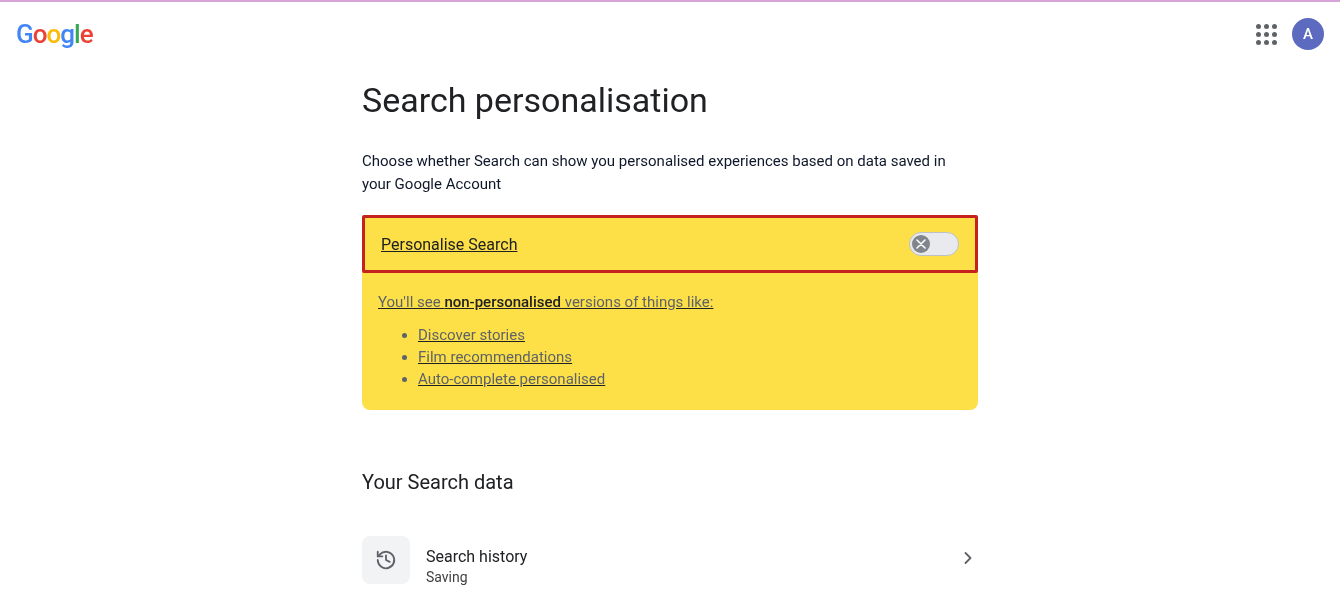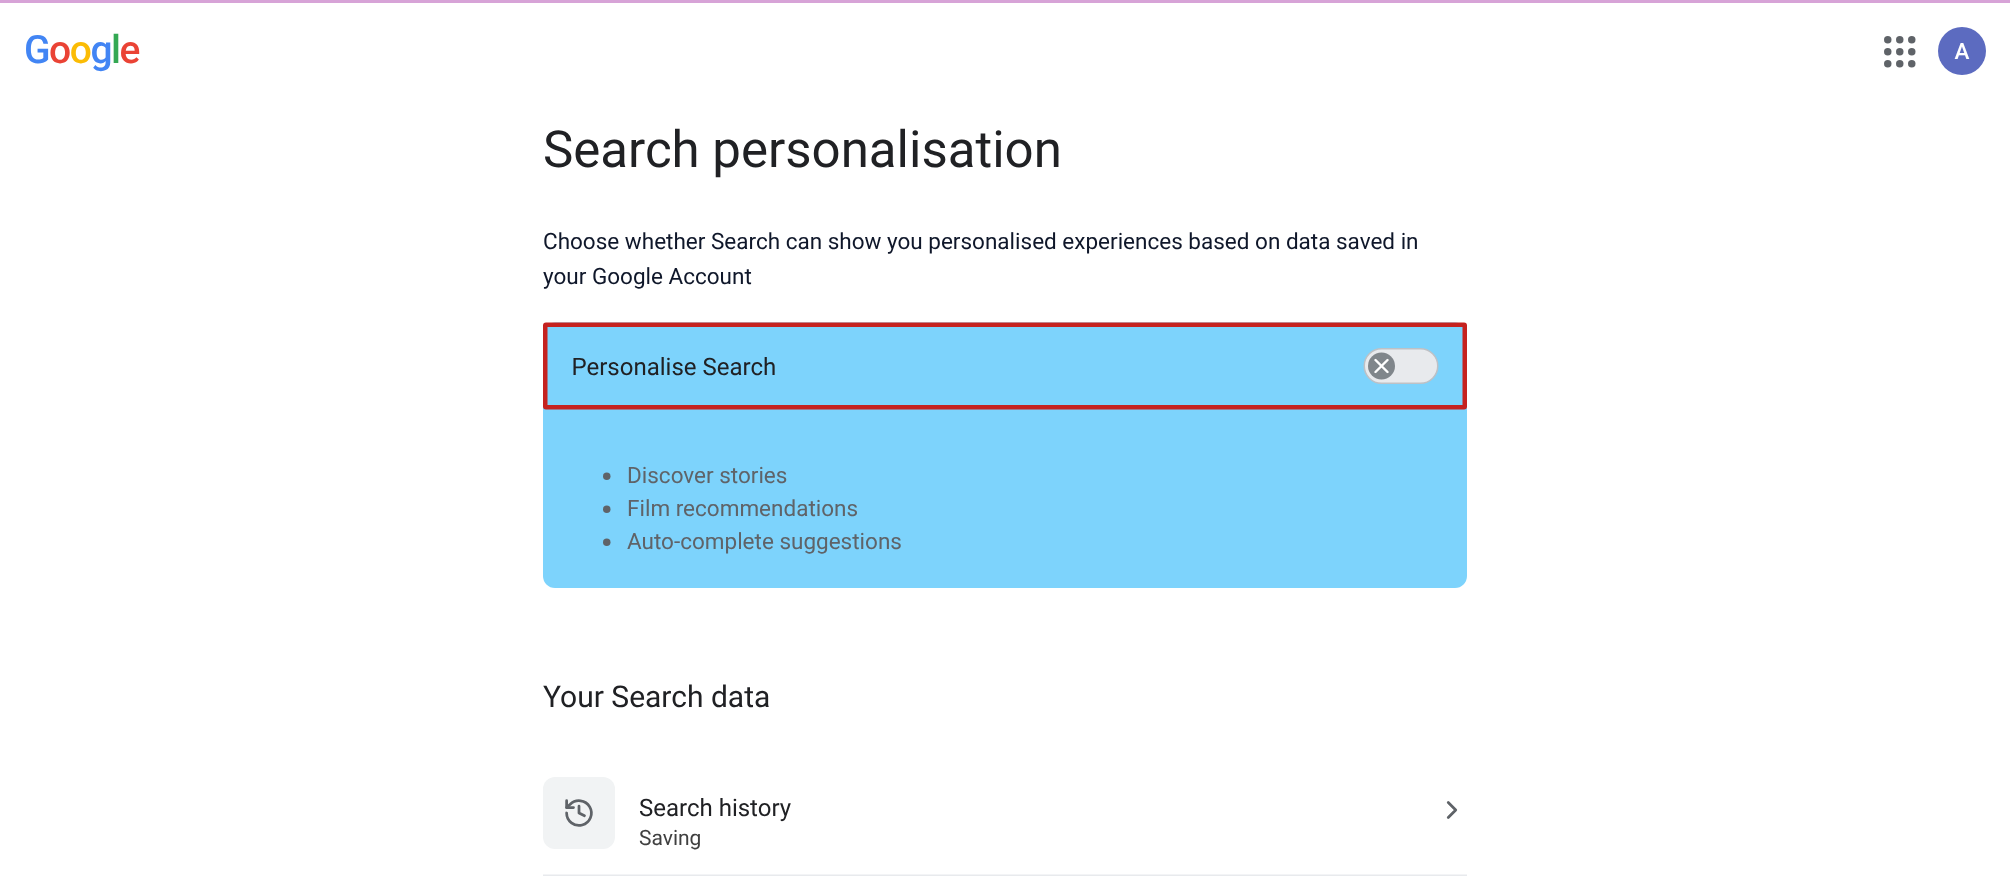--- a/index.html
+++ b/index.html
@@ -83,25 +83,26 @@
       margin-bottom: 30px;
     }
     .subtitle {
       font-size: 15px;
       color: #0f172a;
       line-height: 1.5;
       margin-bottom: 20px;
       width: 595px;
     }
     .card {
-      background: #7dd3fc;
+      background: #fde047;
       border-radius: 8px;
       width: 616px;
       position: relative;
       padding-bottom: 20px;
+      text-decoration: underline;
     }
     .toggle-row {
       display: flex;
       align-items: center;
       justify-content: space-between;
       padding: 14px 16px;
       border: 3px solid #c5221f;
       border-radius: 2px;
       margin: 0;
     }
@@ -220,24 +221,27 @@
       <span class="toggle-label">Personalise Search</span>
       <div class="toggle">
         <div class="toggle-knob">
           <svg width="10" height="10" viewBox="0 0 10 10">
               <path d="M1 1 L9 9 M9 1 L1 9" stroke="#fff" stroke-width="1.6" stroke-linecap="round"></path>
             </svg>
         </div>
       </div>
     </div>
     <div class="card-body">
+      <p>
+        <span>You'll see </span><strong>non-personalised</strong><span> versions of things like:</span>
+      </p>
       <ul>
         <li>Discover stories</li>
         <li>Film recommendations</li>
-        <li>Auto-complete suggestions</li>
+        <li>Auto-complete personalised</li>
       </ul>
     </div>
   </div>
 
   <h2 class="section-title">Your Search data</h2>
 
   <div class="list-row">
     <div class="list-icon-box">
       <svg width="22" height="22" viewBox="0 0 24 24" fill="none" stroke="#5f6368" stroke-width="2">
         <path d="M3 12a9 9 0 1 0 2.6-6.3L3 8" stroke-linecap="round" stroke-linejoin="round"></path>

